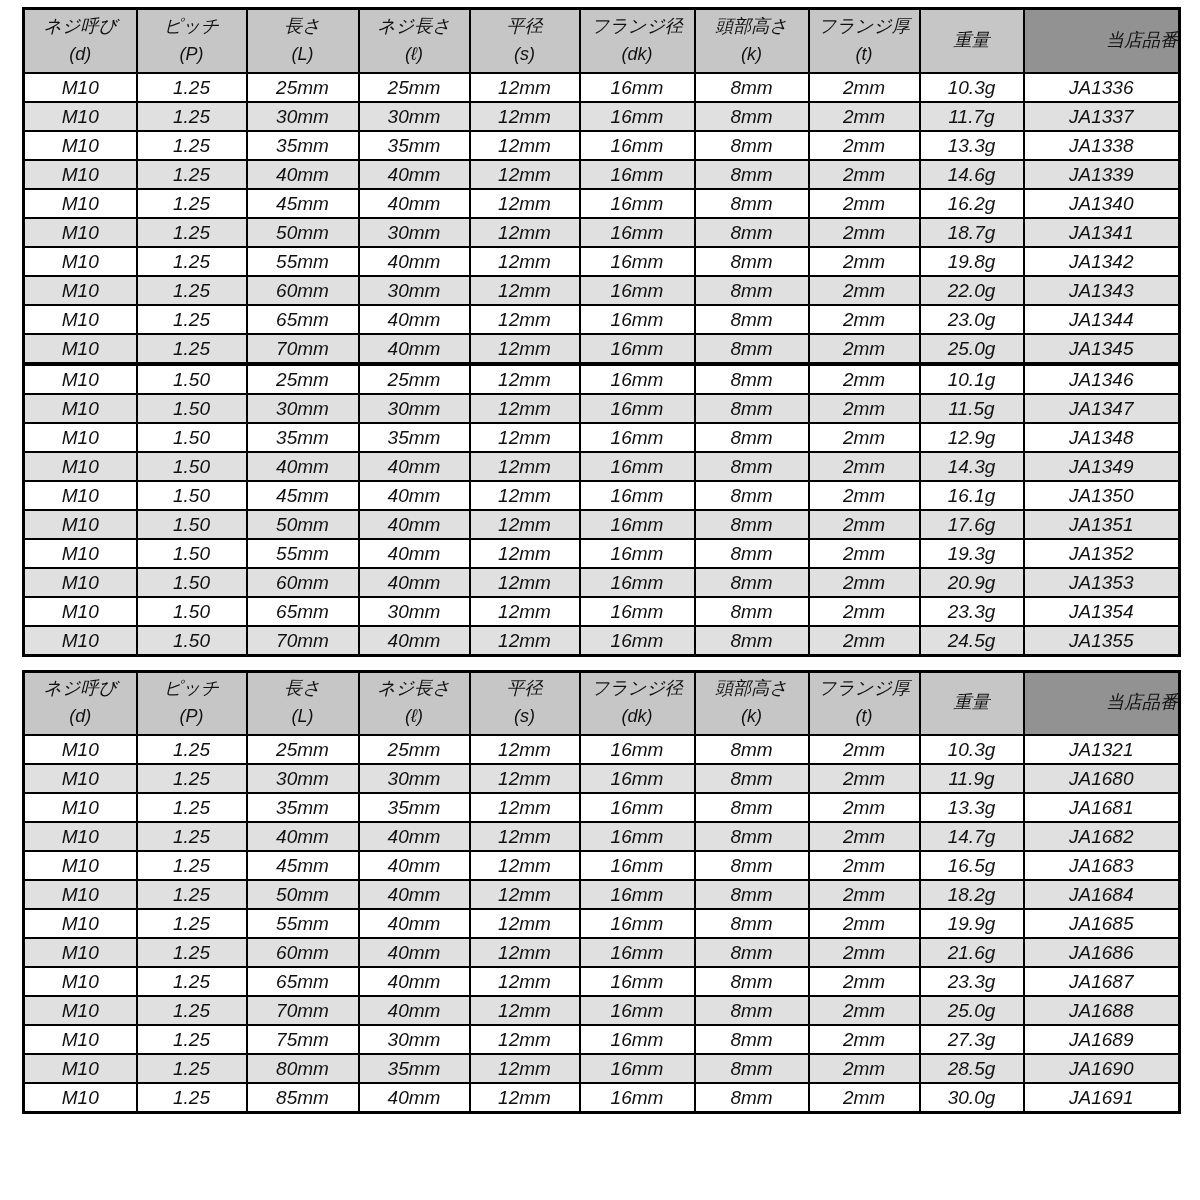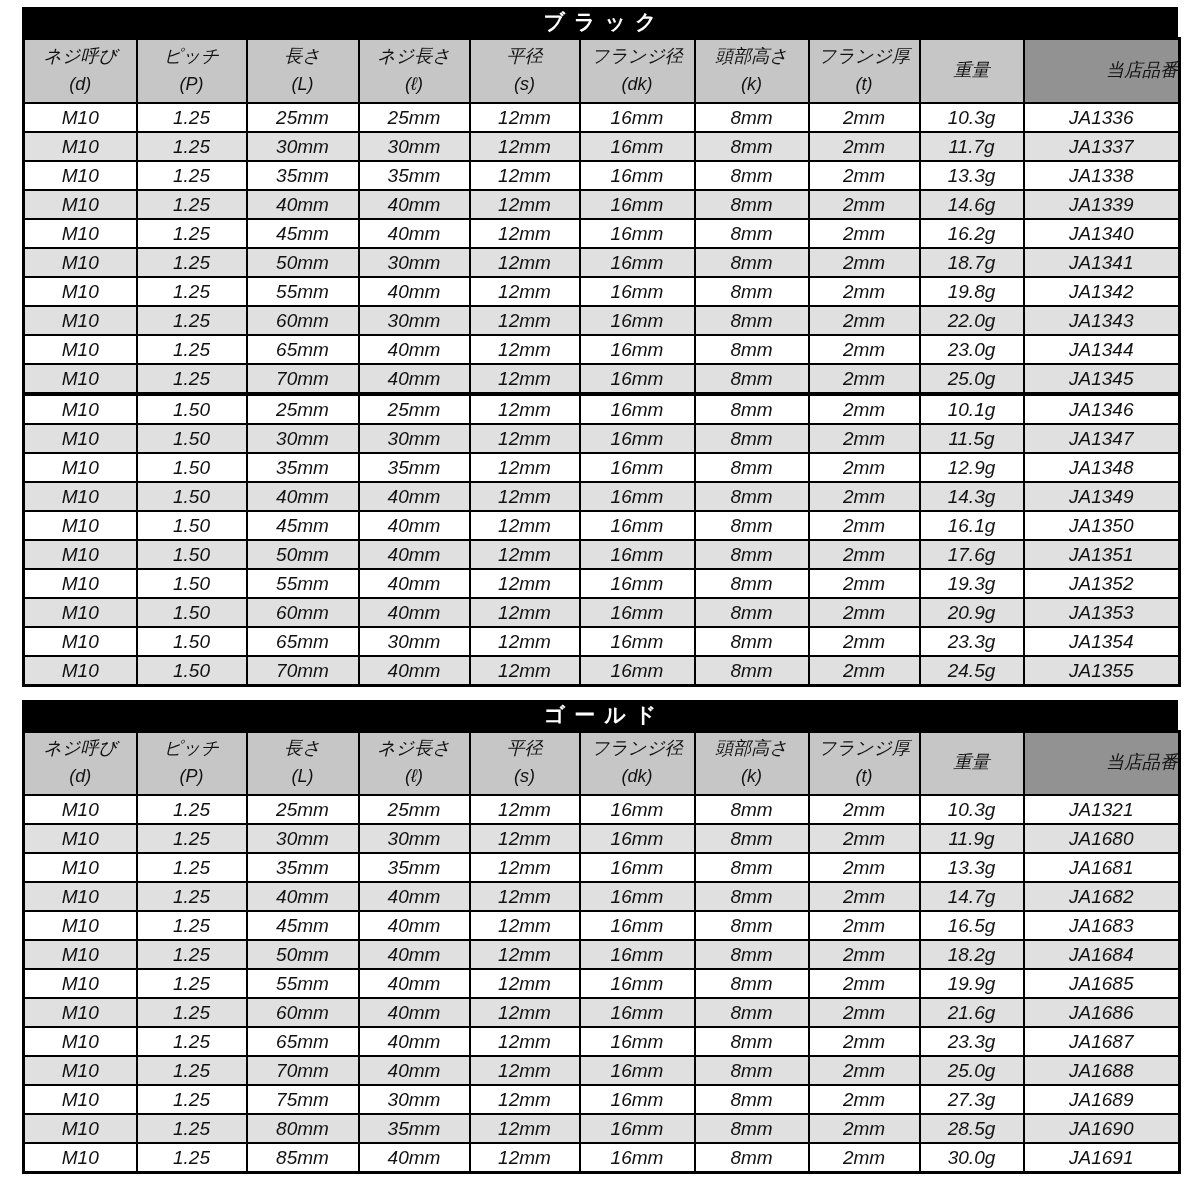--- a/index.html
+++ b/index.html
@@ -68,21 +68,20 @@
   col.c4{width:111px;} col.c5{width:110px;} col.c6{width:115px;}
   col.c7{width:114px;} col.c8{width:111px;} col.c9{width:104px;}
   col.c10{width:156px;}
 </style>
 </head>
 <body>
 
 <div class="sheet">
 
   <section class="tbl-section">
-    <div class="tbl-title">ブラック</div>
     <table>
       <colgroup>
         <col class="c1">
           <col class="c2">
           <col class="c3">
           <col class="c4">
           <col class="c5">
         <col class="c6">
           <col class="c7">
           <col class="c8">
@@ -370,21 +369,20 @@
             <td>8mm</td>
             <td>2mm</td>
             <td>24.5g</td>
             <td>JA1355</td>
           </tr>
         </tbody>
     </table>
   </section>
 
   <section class="tbl-section">
-    <div class="tbl-title">ゴールド</div>
     <table>
       <colgroup>
         <col class="c1">
           <col class="c2">
           <col class="c3">
           <col class="c4">
           <col class="c5">
         <col class="c6">
           <col class="c7">
           <col class="c8">

